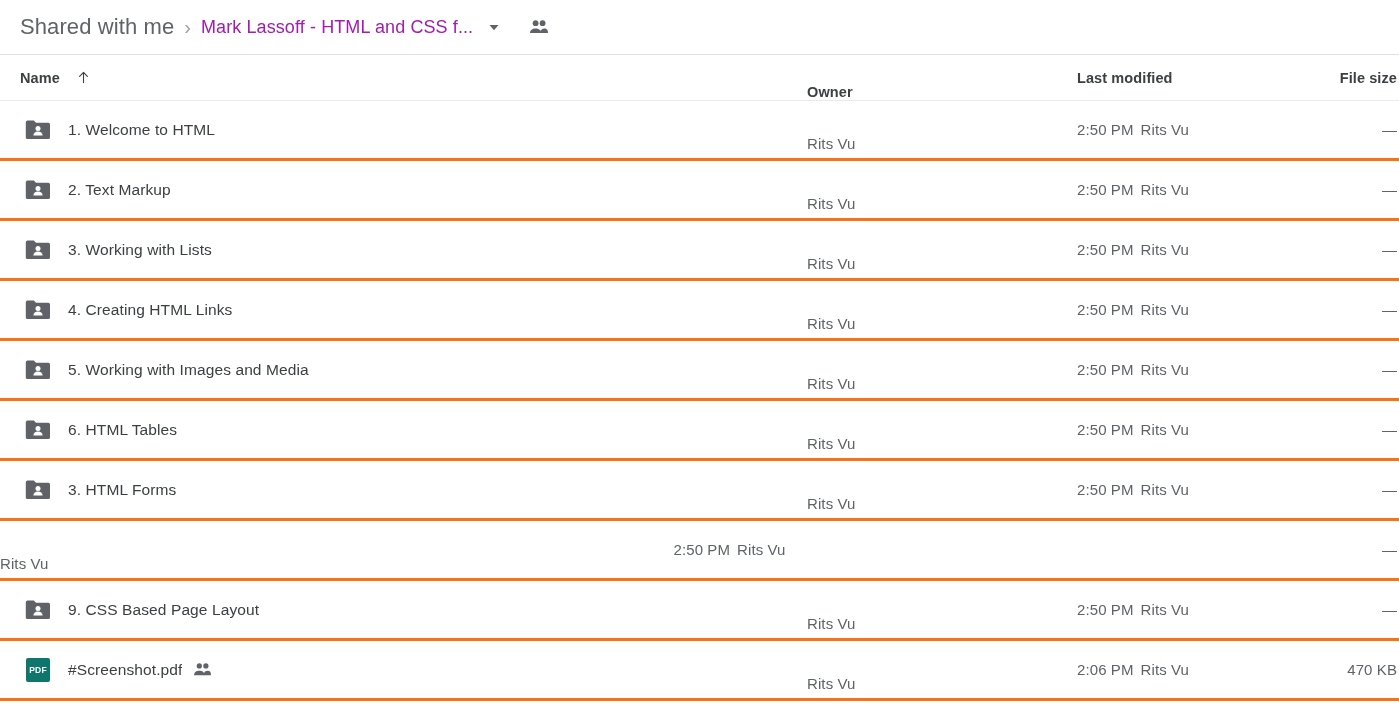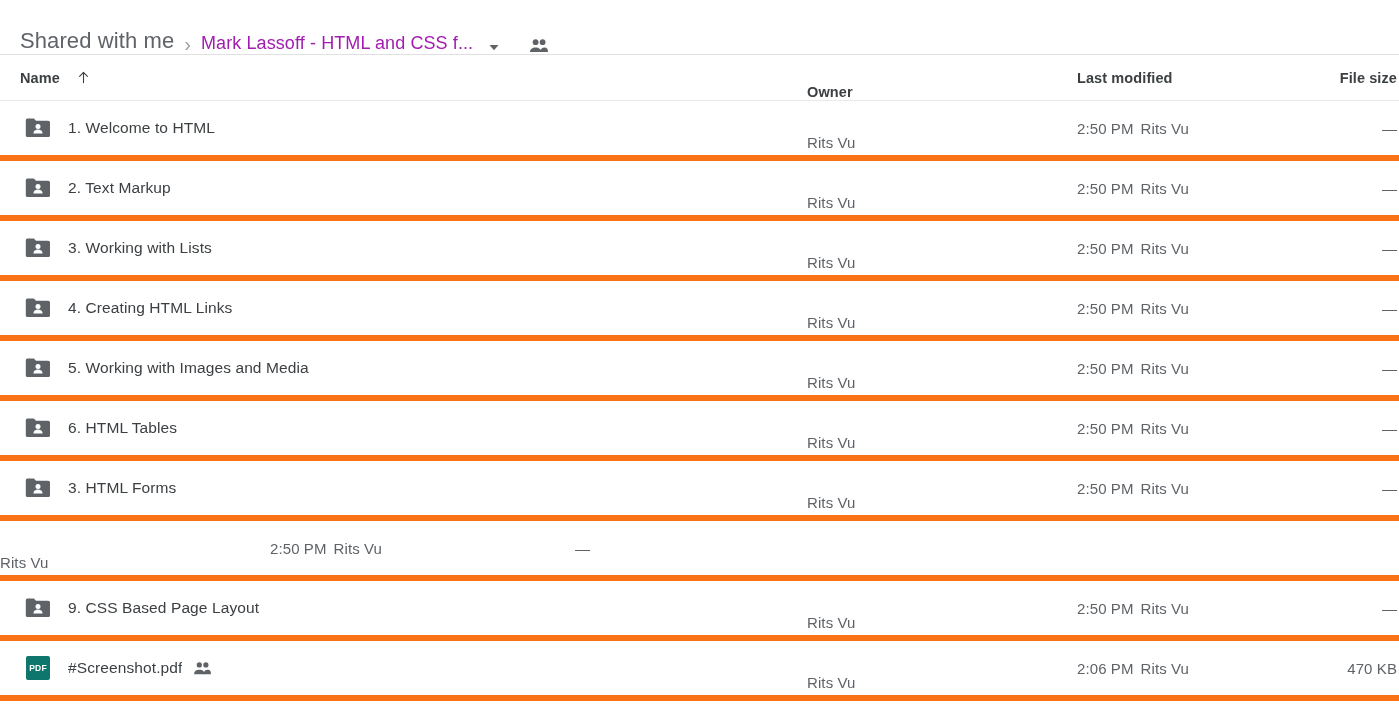--- a/index.html
+++ b/index.html
@@ -11,21 +11,21 @@
     background: #ffffff;
     font-family: "Liberation Sans", sans-serif;
     -webkit-font-smoothing: antialiased;
     overflow: hidden;
   }
 
   
   .breadcrumb-bar {
     height: 55px;
     display: flex;
-    align-items: flex-end;
+    align-items: center;
     padding-left: 20px;
     border-bottom: 1px solid #e0e0e0;
   }
 
   .crumb-parent {
     font-size: 22px;
     color: #5f6368;
     letter-spacing: 0.1px;
     white-space: nowrap;
     cursor: pointer;
@@ -72,22 +72,23 @@
     height: 46px;
     display: flex;
     align-items: center;
     border-bottom: 1px solid #e8eaed;
   }
 
   .row {
     height: 60px;
     display: flex;
     align-items: center;
-    border-bottom: 6px solid #f97316;
-    cursor: pointer;
+    border-bottom: 3px solid #f97316;
+    cursor: pointer;
+    justify-content: space-between;
   }
 
   
   .col-name { width: 807px; display: flex; align-items: center; padding-left: 20px; }
   .col-owner { width: 270px; margin-top: 28px; }
   .col-modified { width: 247px; }
   .col-size { width: 75px; text-align: right; padding-right: 2px; }
 
   
   .th {

